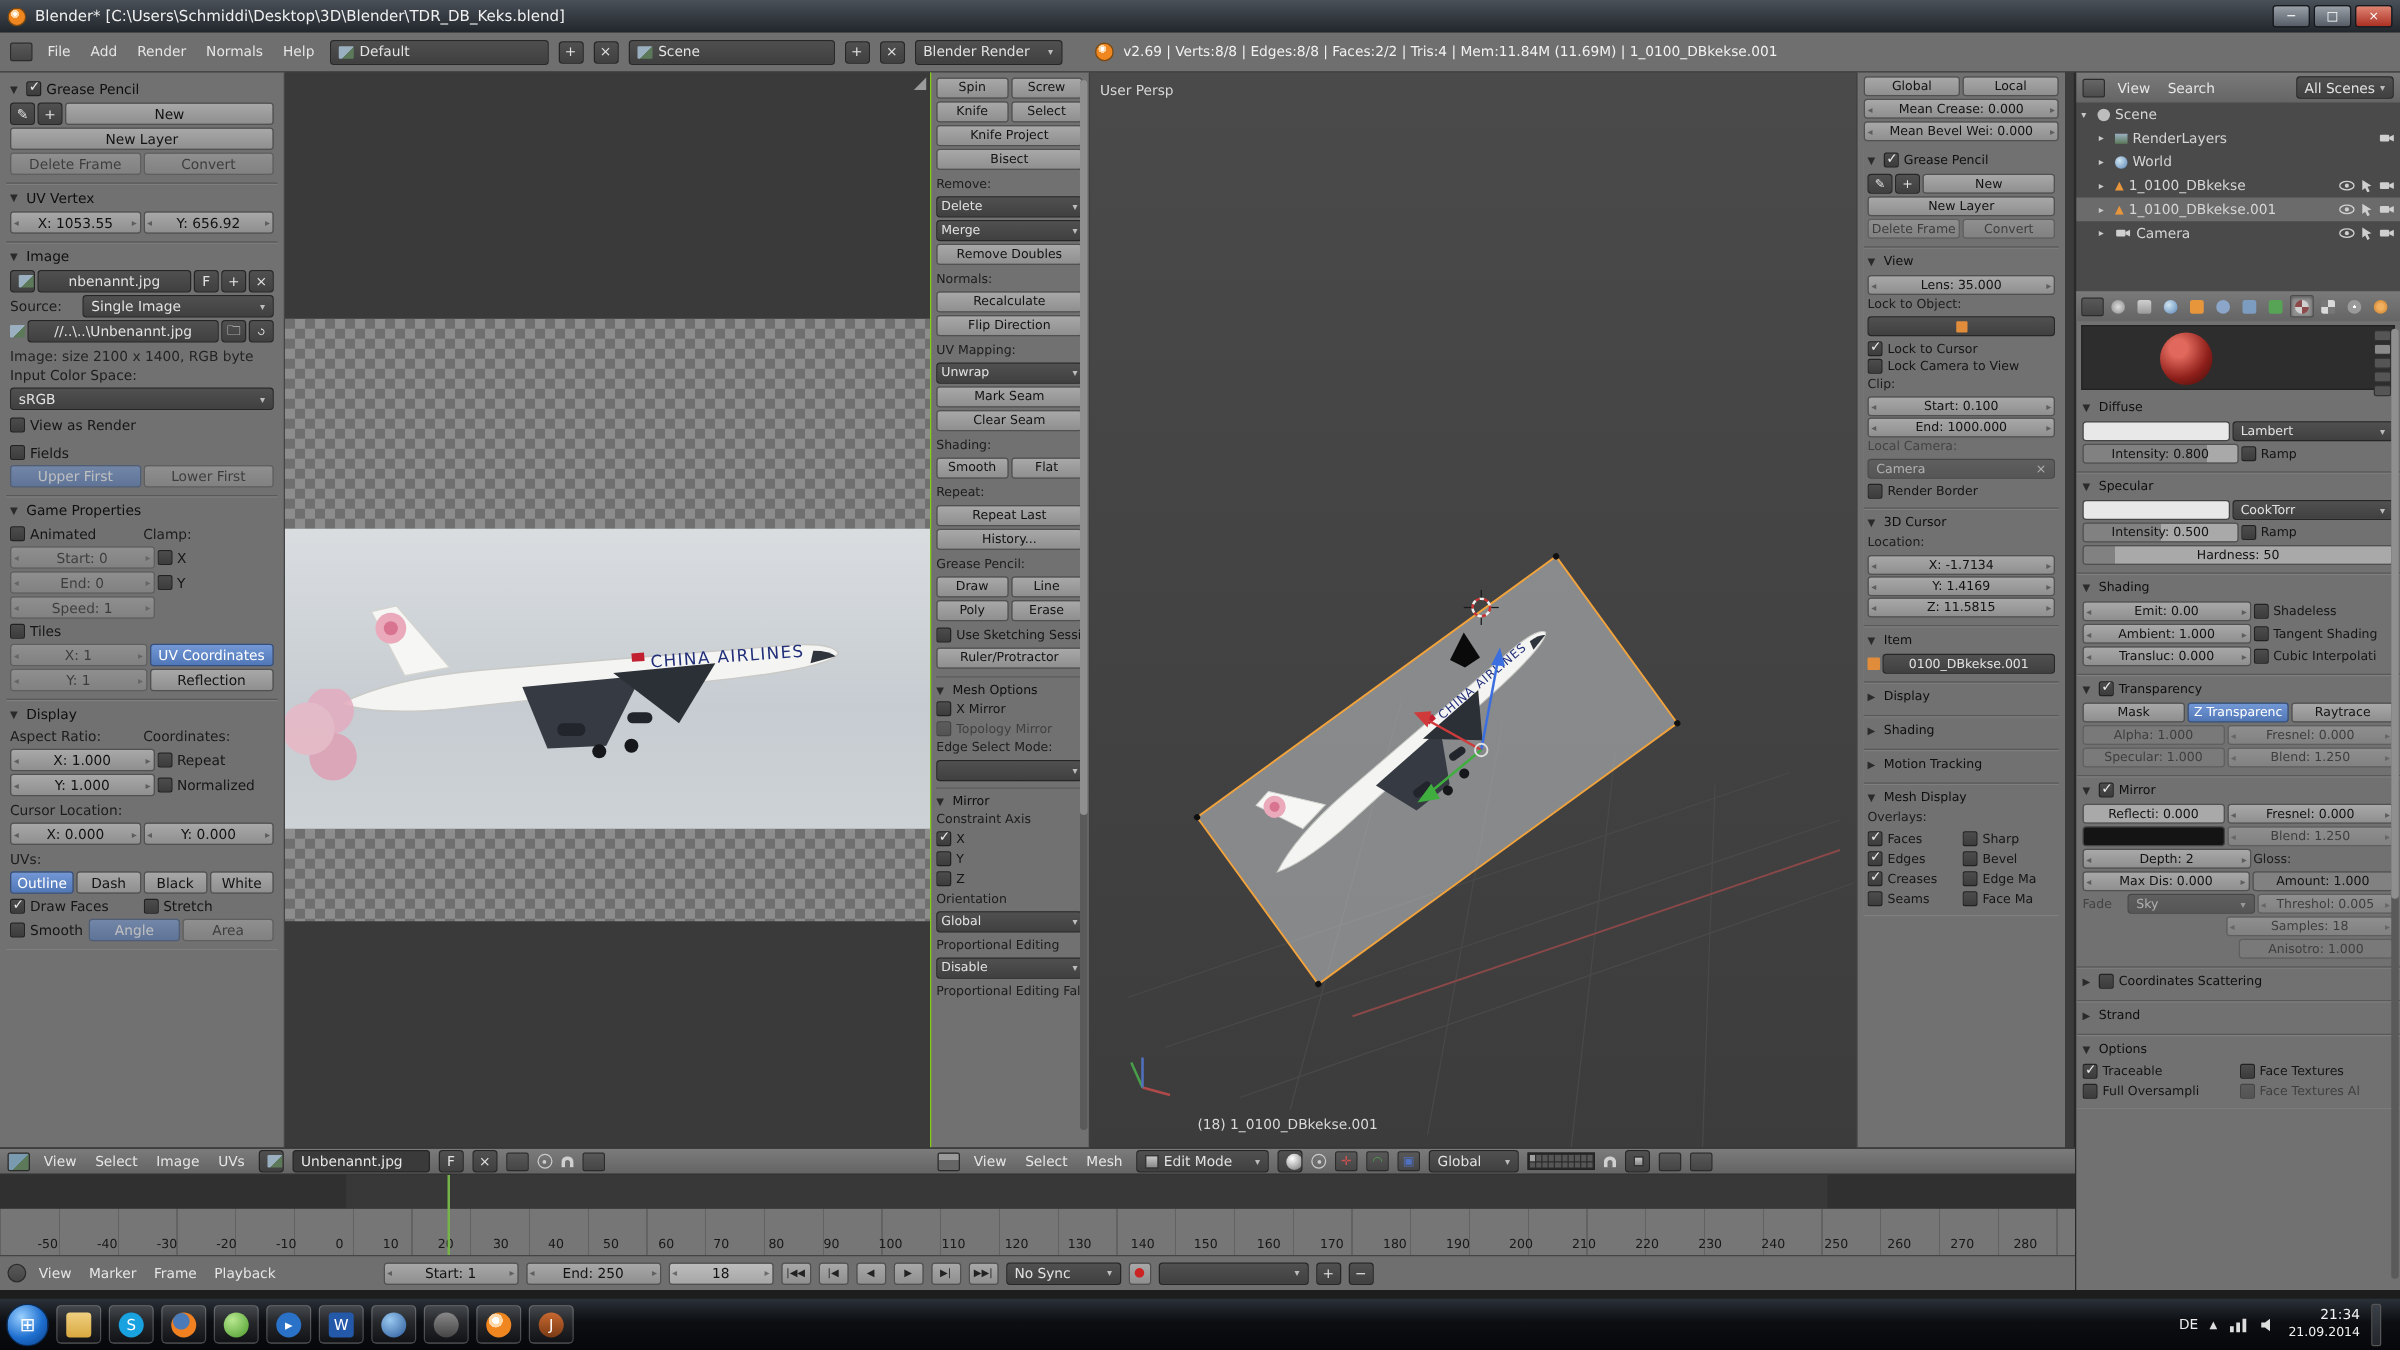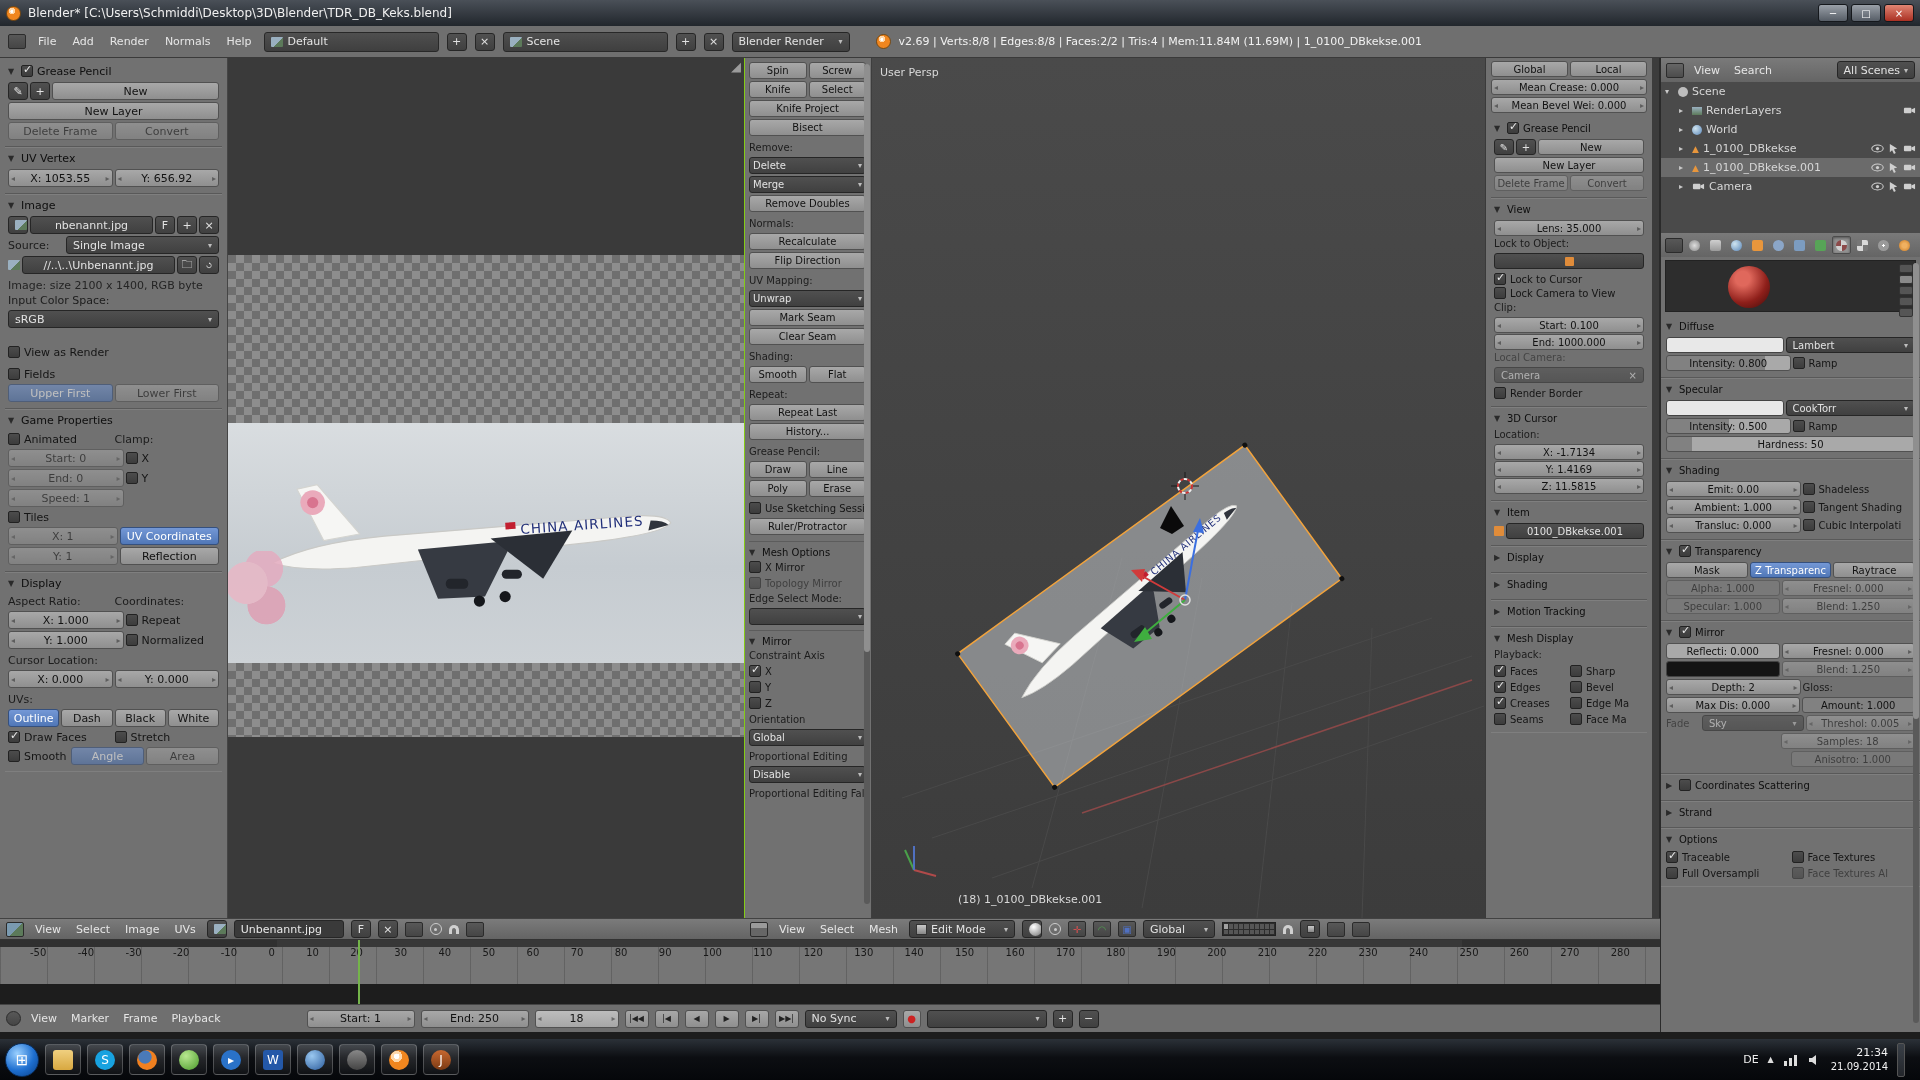--- a/index.html
+++ b/index.html
@@ -95,21 +95,21 @@
 .cubeic{width:11px;height:11px;background:linear-gradient(#c8c8c8,#888);border:1px solid #333;flex:none}
 .pivic{width:12px;height:12px;border:1.5px solid #ccc;border-radius:50%;position:relative;flex:none}
 .pivic::after{content:"";position:absolute;left:3.5px;top:3.5px;width:3px;height:3px;border-radius:50%;background:#ccc}
 .layers{width:54px;height:14px;display:grid;grid-template-columns:repeat(10,1fr);grid-template-rows:1fr 1fr;gap:1px;background:#2c2c2c;border:1px solid #222;padding:1px}
 .layers i{background:#565656}
 .layers i.act{background:#a0a0a0}
 .magnet{width:10px;height:9px;border:3px solid #d0d0d0;border-bottom:none;border-radius:6px 6px 0 0;flex:none}
 .manip{width:18px;height:16px;border-radius:2px;background:linear-gradient(#585858,#454545);border:1px solid #2b2b2b;display:flex;align-items:center;justify-content:center;font-size:10px;flex:none}
 
 #tl-content{left:0;top:940px;width:1660px;height:27px;background:#383838}
-#tl-ruler{left:0;top:947px;width:1660px;height:37px;background:#767676;background-image:repeating-linear-gradient(90deg,rgba(40,40,40,.25) 0 1px,transparent 1px 47px);display:flex;justify-content:space-between;padding:0 30px 3px;color:#181818;font-size:10px}
+#tl-ruler{left:0;top:967px;width:1660px;height:37px;background:#767676;background-image:repeating-linear-gradient(90deg,rgba(40,40,40,.25) 0 1px,transparent 1px 47px);display:flex;justify-content:space-between;align-items:flex-end;padding:0 30px 3px;color:#181818;font-size:10px}
 .tl-shade{position:absolute;top:0;height:100%;background:rgba(0,0,0,.13)}
 #playhead{left:358px;top:940px;width:2px;height:64px;background:#74b44a}
 #tl-hdr{left:0;top:1004px;width:1660px;height:28px;background:#6f6f6f;border-top:1px solid #454545;display:flex;align-items:center;gap:6px;padding:0 6px}
 .tbtn{width:24px;height:18px;background:linear-gradient(#a8a8a8,#8f8f8f);border:1px solid #515151;border-radius:3px;display:flex;align-items:center;justify-content:center;font-size:8px;color:#222;flex:none}
 .rec{width:18px;height:18px;border-radius:3px;background:linear-gradient(#a8a8a8,#8f8f8f);border:1px solid #515151;display:flex;align-items:center;justify-content:center;color:#c22;font-size:10px}
 
 #taskbar{left:0;top:1039px;width:1920px;height:41px;background:linear-gradient(#2b3138,#0c0e12 45%,#05070a);display:flex;align-items:center;gap:6px;padding:0 5px}
 .orb{width:34px;height:34px;border-radius:50%;background:radial-gradient(circle at 35% 30%,#9ad0ff,#1e6fd0 55%,#0a3f86);border:1px solid #0a2e5c;color:#fff;display:flex;align-items:center;justify-content:center;font-size:15px;flex:none}
 .tico{width:36px;height:31px;border-radius:4px;background:linear-gradient(rgba(255,255,255,.16),rgba(255,255,255,.04));border:1px solid rgba(255,255,255,.22);display:flex;align-items:center;justify-content:center;flex:none;color:#fff;font-size:13px}
 .tico .c{width:20px;height:20px;border-radius:50%;display:flex;align-items:center;justify-content:center;font-size:12px;color:#fff}
@@ -249,21 +249,21 @@
             </svg>
         </span>
       </div>
       <div class="lab" style="margin-top:4px;color:#242424">Image: size 2100 x 1400, RGB byte</div>
       <div class="lab">Input Color Space:</div>
       <div class="r">
           <div class="dark g1 caret">
             <span>sRGB</span>
           </div>
         </div>
-      <label class="chk" style="margin-top:16px">
+      <label class="chk" style="margin-top:4px">
           <span class="cb"></span>
           <span>View as Render</span>
         </label>
       <label class="chk" style="margin-top:6px">
           <span class="cb"></span>
           <span>Fields</span>
         </label>
       <div class="r">
         <div class="btn g1 blue dis">Upper First</div>
         <div class="btn g1 dis">Lower First</div>
@@ -674,21 +674,21 @@
         <div class="ph">
           <span class="tri">▶</span>
           <span>Motion Tracking</span>
         </div>
       </div>
     <div class="sect" style="border-bottom:none">
       <div class="ph">
           <span class="tri">▼</span>
           <span>Mesh Display</span>
         </div>
-      <div class="lab">Playback:</div>
+      <div class="lab">Overlays:</div>
       <div class="r">
         <label class="chk g1">
             <span class="cb on"></span>
             <span>Faces</span>
           </label>
         <label class="chk g1">
             <span class="cb"></span>
             <span>Sharp</span>
           </label>
       </div>

